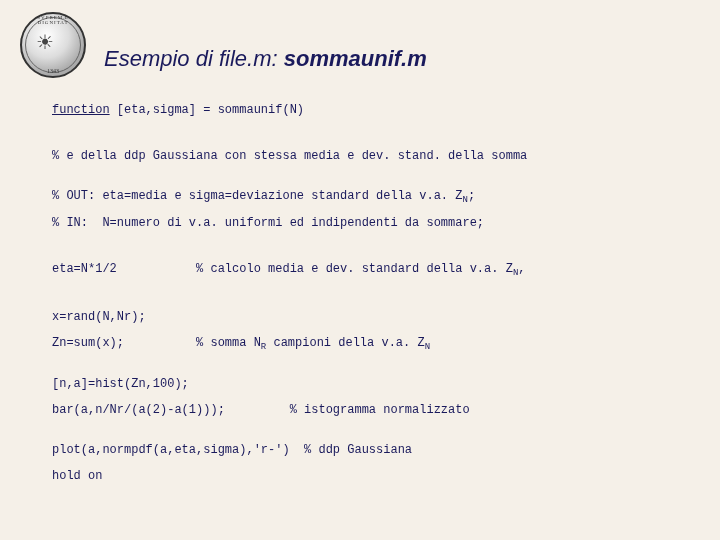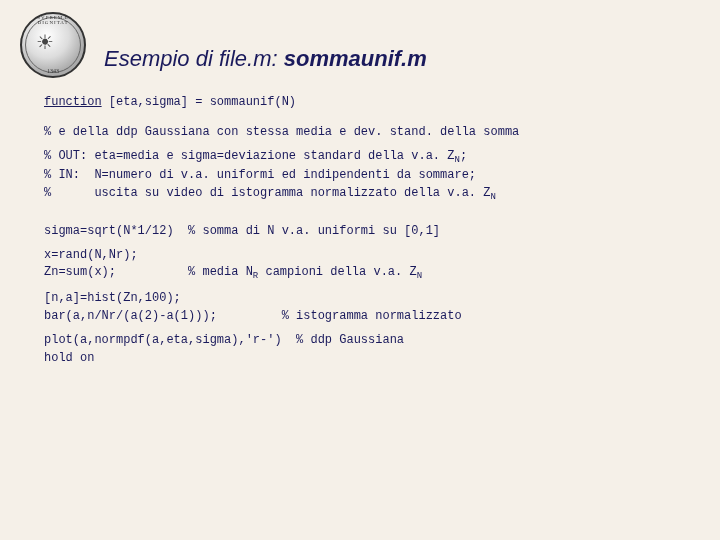--- a/index.html
+++ b/index.html
@@ -70,21 +70,21 @@
     font-weight: bold;
   }
   .code-block {
     padding: 8px 44px 12px 44px;
     font-family: 'Courier New', monospace;
     font-size: 12px;
     line-height: 1.15;
     color: #1a1a5c;
   }
   .code-line {
-    margin: 0;
+    margin: 8px;
     padding: 2px 0;
     white-space: pre-wrap;
   }
   .spacer {
     height: 6px;
   }
   .underline {
     text-decoration: underline;
   }
   sub {
@@ -106,27 +106,26 @@
 </div>
 
 <div class="code-block">
   <p class="code-line"><span class="underline">function</span><span> [eta,sigma] = sommaunif(N)</span></p>
   <div class="spacer"></div>
   <div class="spacer"></div>
   <p class="code-line"><span>% e della ddp Gaussiana con stessa media e dev. stand. della somma</span></p>
   <div class="spacer"></div>
   <p class="code-line"><span>% OUT: eta=media e sigma=deviazione standard della v.a. Z</span><sub>N</sub><span>;</span></p>
   <p class="code-line"><span>% IN:  N=numero di v.a. uniformi ed indipendenti da sommare;</span></p>
-  <p class="code-line"><span>%      uscita su video di istogramma normalizzato della v.a. Z</span><sub>N</sub></p>
   <div class="spacer"></div>
   <div class="spacer"></div>
+  <p class="code-line"><span>eta=N*1/2           % calcolo media e dev. standard della v.a. Z</span><sub>N</sub><span>,</span></p>
   <div class="spacer"></div>
-  <p class="code-line"><span>sigma=sqrt(N*1/12)  % somma di N v.a. uniformi su [0,1]</span></p>
   <div class="spacer"></div>
   <p class="code-line"><span>x=rand(N,Nr);</span></p>
-  <p class="code-line"><span>Zn=sum(x);          % media N</span><sub>R</sub><span> campioni della v.a. Z</span><sub>N</sub></p>
+  <p class="code-line"><span>Zn=sum(x);          % somma N</span><sub>R</sub><span> campioni della v.a. Z</span><sub>N</sub></p>
   <div class="spacer"></div>
   <p class="code-line"><span>[n,a]=hist(Zn,100);</span></p>
   <p class="code-line"><span>bar(a,n/Nr/(a(2)-a(1)));         % istogramma normalizzato</span></p>
   <div class="spacer"></div>
   <p class="code-line"><span>plot(a,normpdf(a,eta,sigma),'r-')  % ddp Gaussiana</span></p>
   <p class="code-line"><span>hold on</span></p>
 </div>
 
 </body></html>

